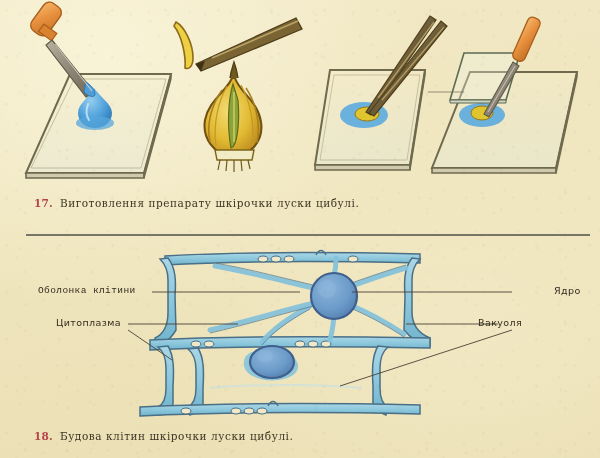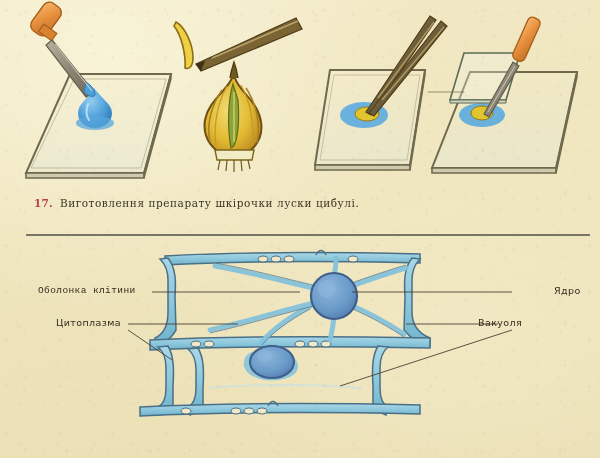--- a/index.html
+++ b/index.html
@@ -314,15 +314,18 @@
       <line x1="498" y1="324" x2="406" y2="324"></line>
       <line x1="512" y1="330" x2="340" y2="386"></line>
     </g>
   </svg>
 
   <div class="diagram-label" id="label-cell-wall">Оболонка клітини</div>
   <div class="diagram-label" id="label-cytoplasm">Цитоплазма</div>
   <div class="diagram-label" id="label-nucleus">Ядро</div>
   <div class="diagram-label" id="label-vacuole">Вакуоля</div>
 
+  <div class="caption" id="caption-18">
+    <span class="num">18.</span><span class="txt">Будова клітин шкірочки луски цибулі.</span>
+  </div>
 
   <div id="grain"></div>
 </div>
 
 </body></html>

